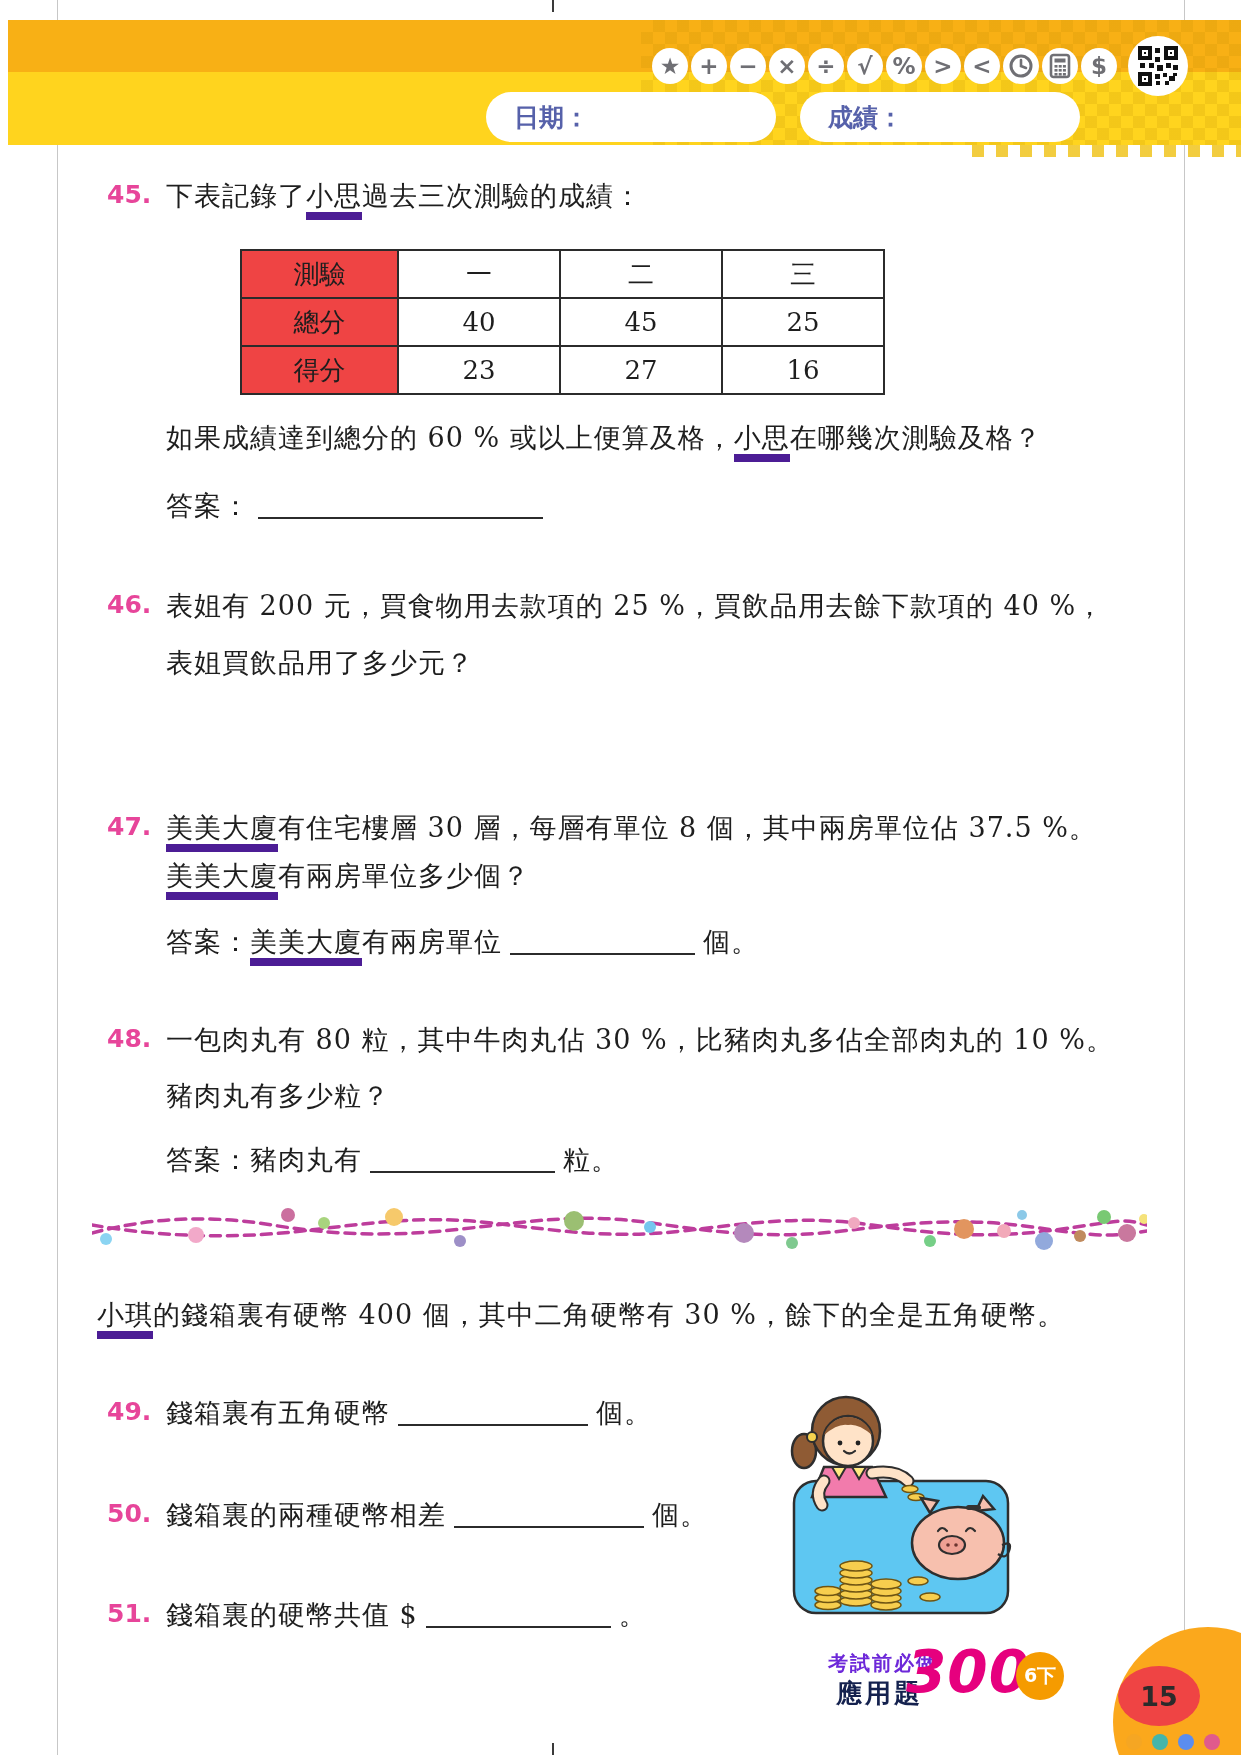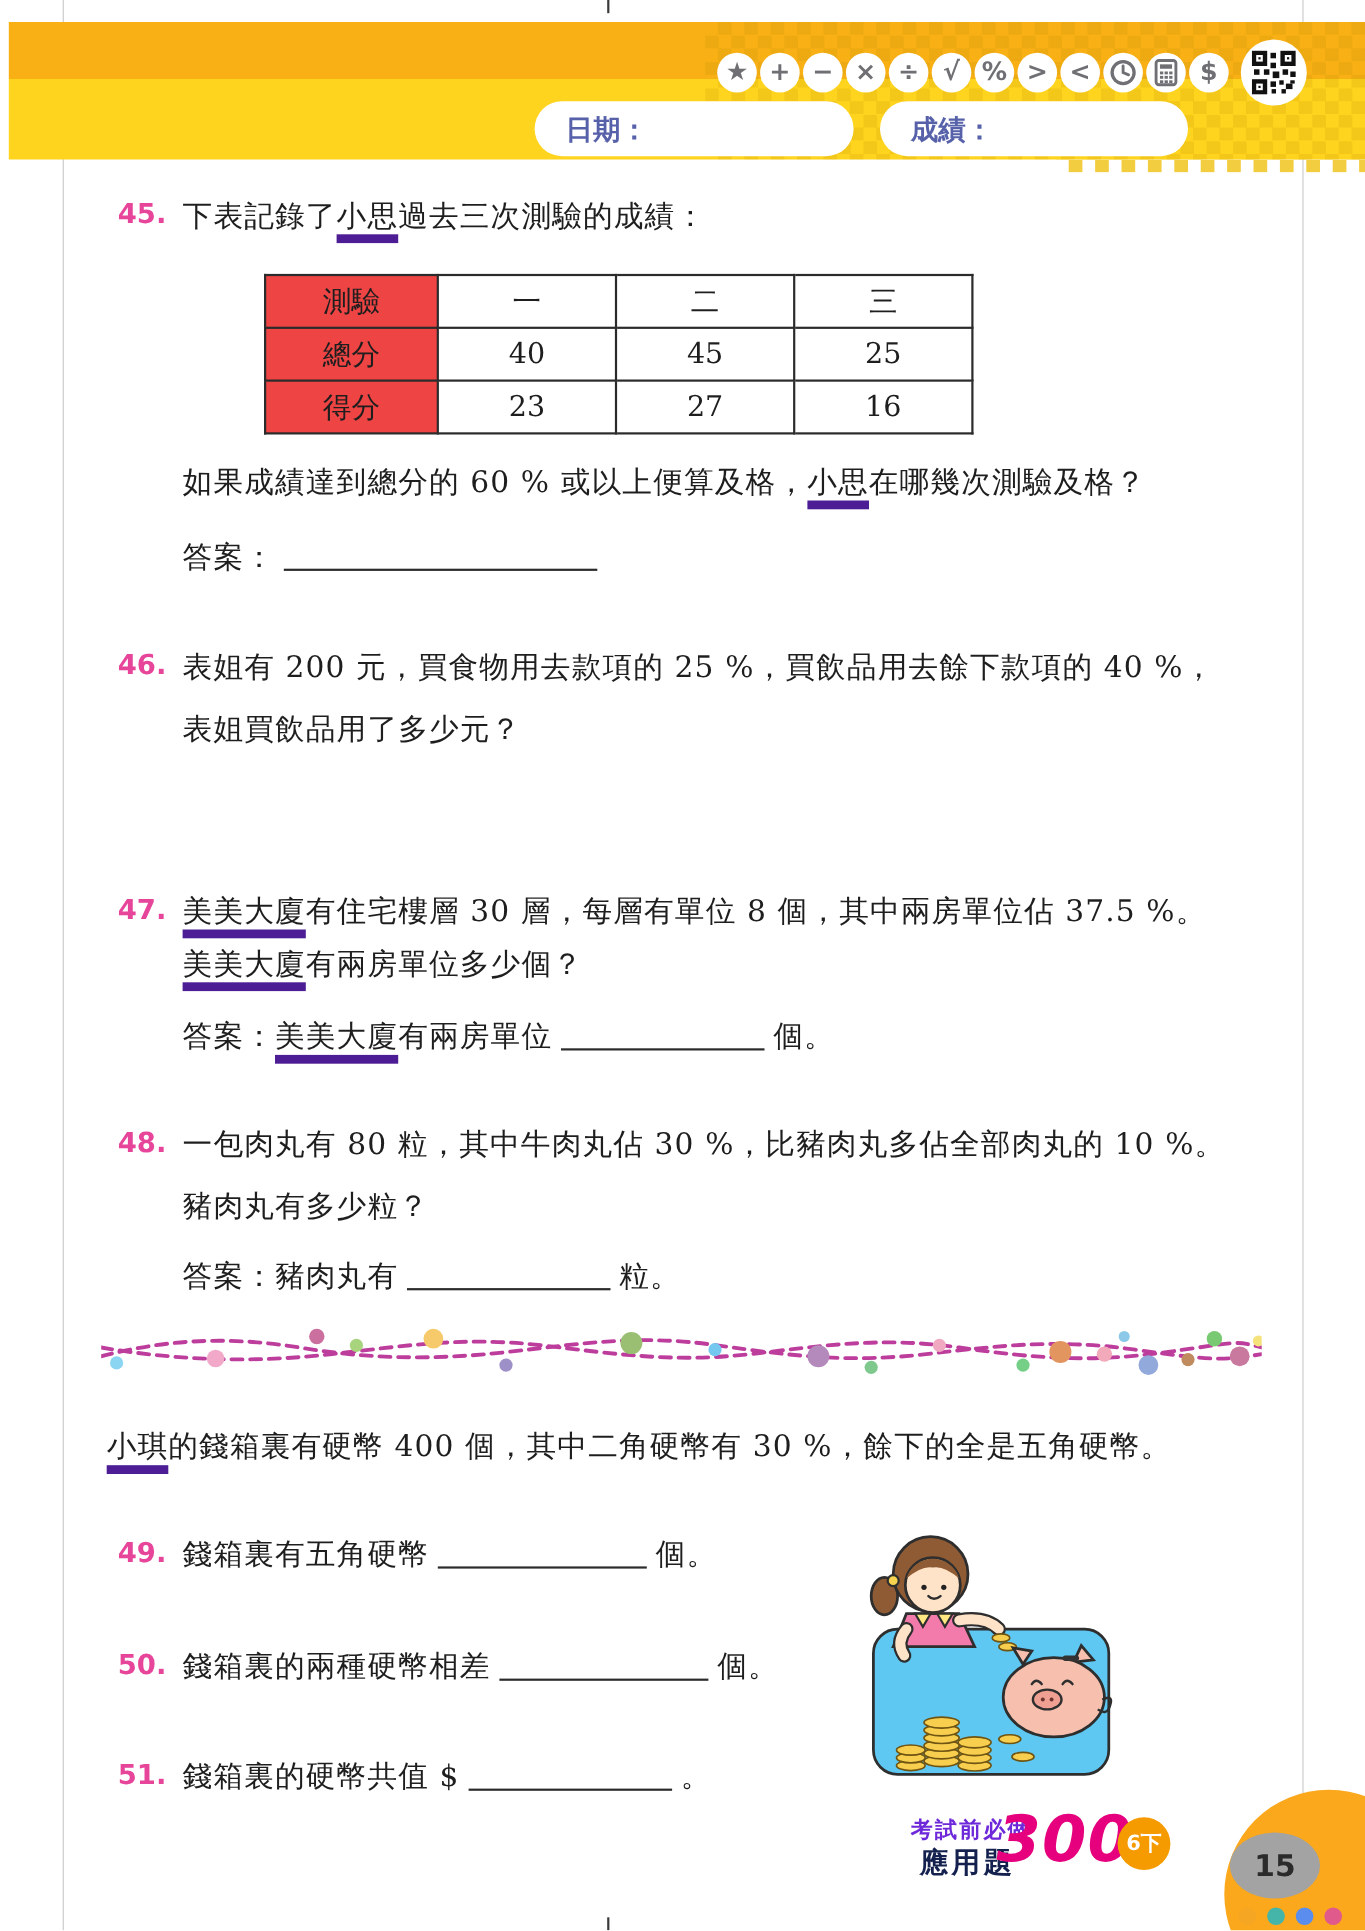--- a/index.html
+++ b/index.html
@@ -49,21 +49,21 @@
          font-weight:bold;font-size:26px;color:#14214E;letter-spacing:3px;}
   .f-300{position:absolute;left:906px;top:1638px;font-family:"DejaVu Sans","Liberation Sans",sans-serif;
          font-weight:bold;font-style:italic;font-size:58px;color:#E6007E;letter-spacing:1px;}
   .f-badge{position:absolute;left:1016px;top:1652px;width:48px;height:48px;border-radius:50%;
          background:#F59B00;display:flex;align-items:center;justify-content:center;
          font-family:"DejaVu Sans","Liberation Sans",sans-serif;font-weight:bold;
          font-size:19px;color:#fff;}
   .page-circle{position:absolute;left:1113px;top:1627px;width:190px;height:190px;border-radius:50%;
          background:#FBA81C;}
   .page-bubble{position:absolute;left:1118px;top:1666px;width:82px;height:60px;border-radius:50%;
-         background:#a3a3a3;display:flex;align-items:center;justify-content:center;
+         background:#ef4444;display:flex;align-items:center;justify-content:center;
          font-family:"DejaVu Sans","Liberation Sans",sans-serif;font-weight:bold;
          font-size:27px;color:#2b2b2b;}
   .pdot{position:absolute;top:1734px;width:16px;height:16px;border-radius:50%;}
   svg{display:block;}
 </style>
 </head>
 <body>
 
 <div class="page">
 

